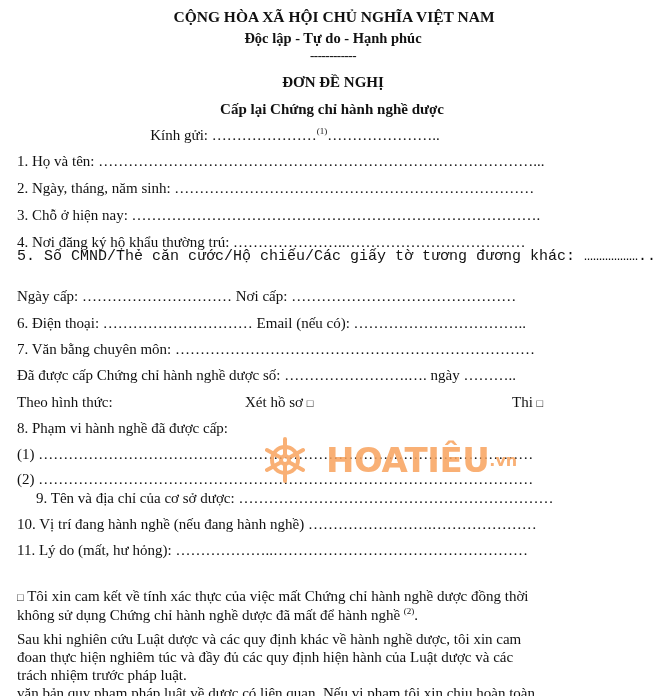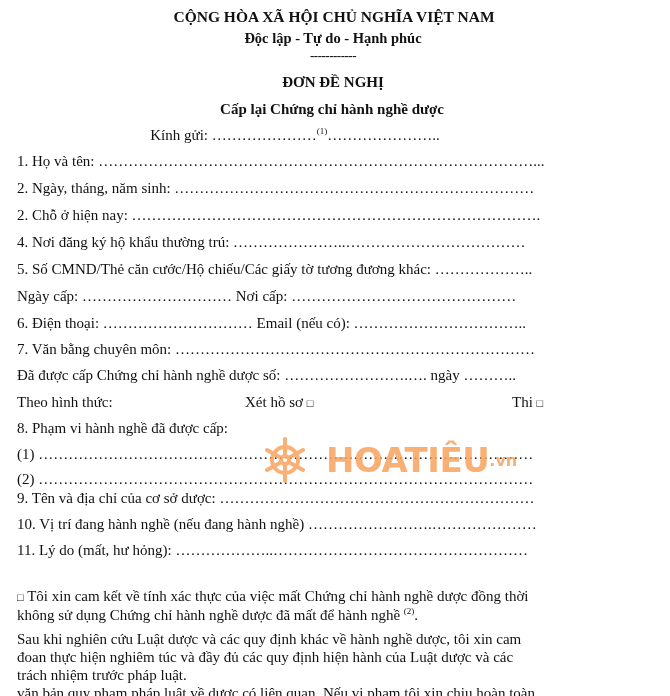--- a/index.html
+++ b/index.html
@@ -32,36 +32,36 @@
   <div class="center bold h2">Độc lập - Tự do - Hạnh phúc</div>
   <div class="center bold h3">------------</div>
 
   <div class="center bold title">ĐƠN ĐỀ NGHỊ</div>
   <div class="center bold subtitle">Cấp lại Chứng chỉ hành nghề dược</div>
 
   <div class="center kinhgui"><span>Kính gửi: …………………</span><sup>(1)</sup><span>…………………..</span></div>
 
   <div class="line" style="top:153px;">1. Họ và tên: ……………………………………………………………………………...</div>
   <div class="line" style="top:180px;">2. Ngày, tháng, năm sinh: ………………………………………………………………</div>
-  <div class="line" style="top:207px;">2. Chỗ ở hiện nay: ……………………………………………………………………….</div>
+  <div class="line" style="top:207px;">3. Chỗ ở hiện nay: ……………………………………………………………………….</div>
   <div class="line" style="top:234px;">4. Nơi đăng ký hộ khẩu thường trú: …………………..………………………………</div>
-  <div class="line" style="top:261px;">5. Số CMND/Thẻ căn cước/Hộ chiếu/Các giấy tờ tương đương khác: ………………..</div>
+  <div class="line" style="top:248px;font-family:Liberation Mono, monospace;">5. Số CMND/Thẻ căn cước/Hộ chiếu/Các giấy tờ tương đương khác: ………………..</div>
   <div class="line" style="top:288px;">Ngày cấp: ………………………… Nơi cấp: ………………………………………</div>
   <div class="line" style="top:315px;">6. Điện thoại: ………………………… Email (nếu có): ……………………………..</div>
   <div class="line" style="top:341px;">7. Văn bằng chuyên môn: ………………………………………………………………</div>
   <div class="line" style="top:367px;">Đã được cấp Chứng chỉ hành nghề dược số: …………………….…. ngày ………..</div>
 
   <div class="abs" style="left:17px; top:394px;">Theo hình thức:</div>
   <div class="abs" style="left:245px; top:394px;"><span>Xét hồ sơ</span> <span class="box">□</span></div>
   <div class="abs" style="left:512px; top:394px;"><span>Thi</span> <span class="box">□</span></div>
 
   <div class="line" style="top:420px;">8. Phạm vi hành nghề đã được cấp:</div>
   <div class="line" style="top:446px;">(1) ………………………………………………………………………………………</div>
   <div class="line" style="top:471px;">(2) ………………………………………………………………………………………</div>
-  <div class="line" style="top:490px;">9. Tên và địa chỉ của cơ sở dược: ………………………………………………………</div>
+  <div class="line" style="top:490px;margin-left:19px;">9. Tên và địa chỉ của cơ sở dược: ………………………………………………………</div>
   <div class="line" style="top:516px;">10. Vị trí đang hành nghề (nếu đang hành nghề) …………………….…………………</div>
   <div class="line" style="top:542px;">11. Lý do (mất, hư hỏng): ………………..……………………………………………</div>
 
   <div class="para" style="top:571px;">
     <div style="white-space:nowrap;"><span class="box">□</span><span> Tôi xin cam kết về tính xác thực của việc mất Chứng chỉ hành nghề dược đồng thời</span></div>
     <div style="white-space:nowrap;"><span>không sử dụng Chứng chỉ hành nghề dược đã mất để hành nghề </span><sup>(2)</sup><span>.</span></div>
   </div>
 
   <div class="para" style="top:614px;">
     <div style="white-space:nowrap;">Sau khi nghiên cứu Luật dược và các quy định khác về hành nghề dược, tôi xin cam</div>

